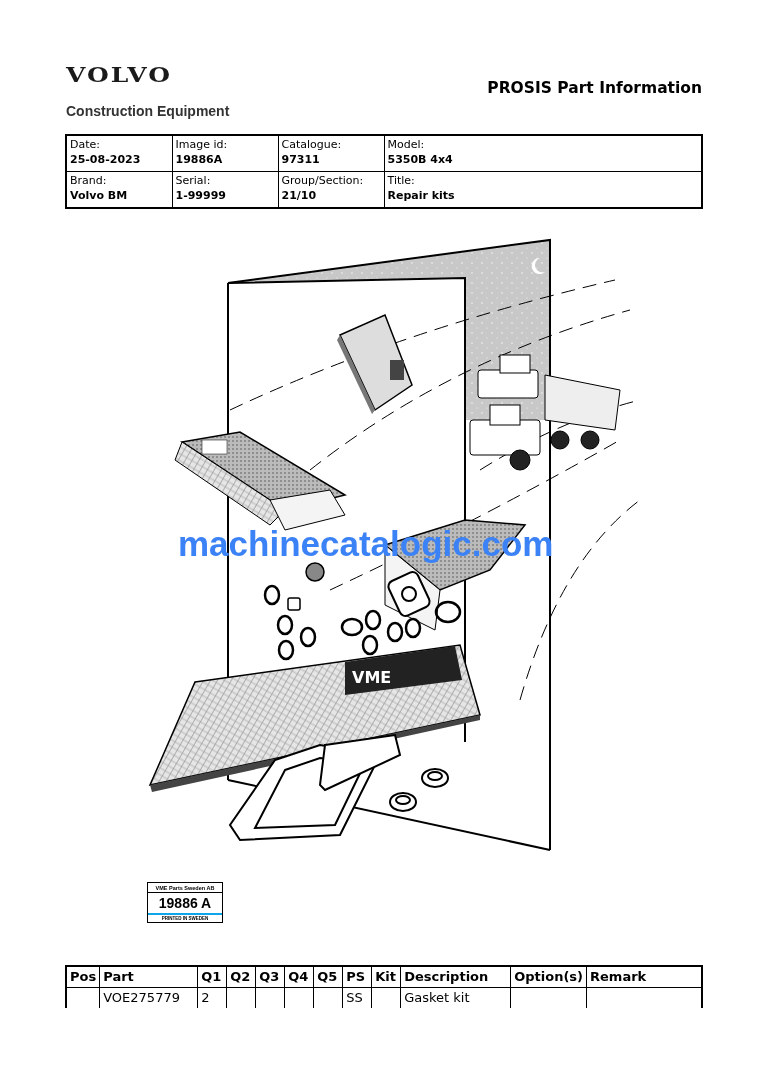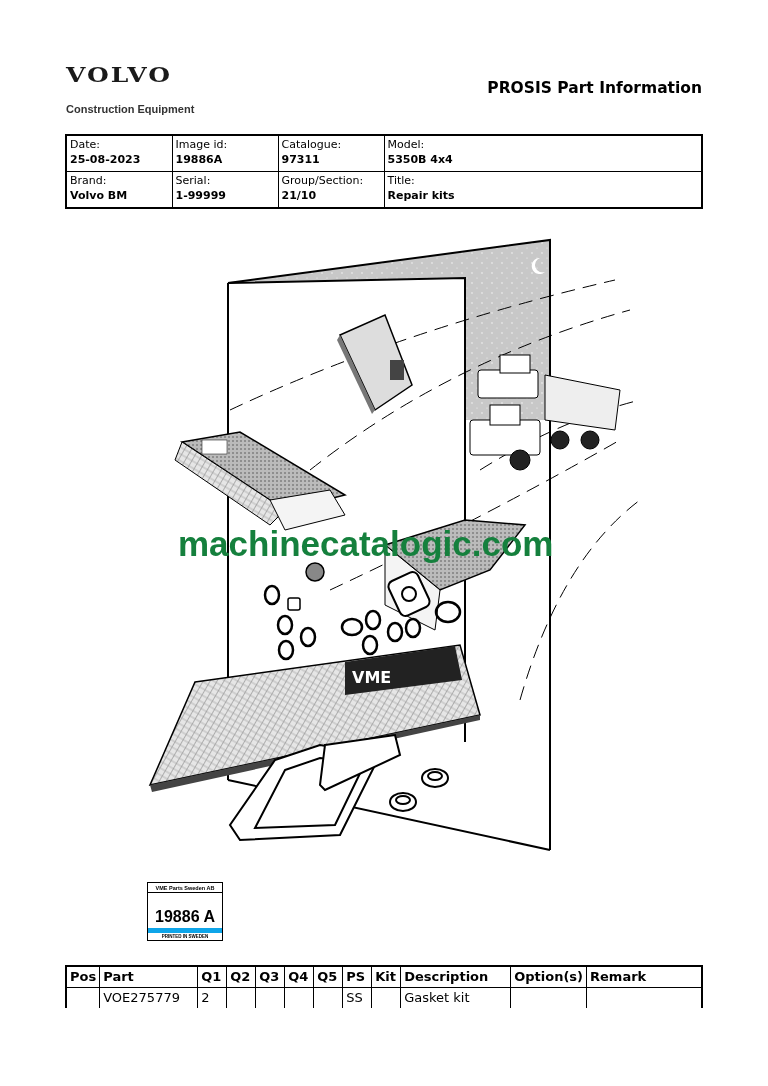--- a/index.html
+++ b/index.html
@@ -1,28 +1,28 @@
 <!DOCTYPE html>
 <html><head>
 <meta charset="utf-8">
 <style>
   html, body { margin:0; padding:0; background:#ffffff; }
   body { width:768px; height:1086px; position:relative; overflow:hidden; font-family:"DejaVu Sans", sans-serif; color:#000; }
   .logo { position:absolute; left:66px; top:64px; font-family:"DejaVu Serif", serif; font-weight:bold; font-size:25px; letter-spacing:2px; color:#1a1a1a; transform:scaleY(0.78); transform-origin:left top; }
-  .subbrand { position:absolute; left:66px; top:103px; font-family:"Liberation Sans", sans-serif; font-weight:bold; font-size:11px; color:#333; }
+  .subbrand { position:absolute; left:66px; top:103px; font-family:"Liberation Sans", sans-serif; font-weight:bold; font-size:14px; color:#333; }
   .doc-title { position:absolute; right:66px; top:69px; font-family:"DejaVu Sans", sans-serif; font-weight:bold; font-size:15.5px; color:#000;margin-top:10px; }
   table.meta { position:absolute; left:65px; top:134px; width:638px; border-collapse:collapse; border:2px solid #000; }
   table.meta td { border:1px solid #000; padding:1px 3px 2px 3px; vertical-align:top; height:32px; font-size:11px; line-height:15px; }
   table.meta td .lbl { display:block; font-weight:normal; }
   table.meta td .val { display:block; font-weight:bold; }
   .illustration { position:absolute; left:140px; top:235px; width:520px; height:640px; }
-  .watermark { position:absolute; left:178px; top:524px; font-family:"Liberation Sans", sans-serif; font-weight:bold; font-size:35px; color:#15803d; letter-spacing:0px; white-space:nowrap; }
+  .watermark { position:absolute; left:178px; top:524px; font-family:"Liberation Sans", sans-serif; font-weight:bold; font-size:35px; color:#3b82f6; letter-spacing:0px; white-space:nowrap; }
   .stamp { position:absolute; left:147px; top:882px; width:74px; border:1.5px solid #000; text-align:center; font-family:"Liberation Sans", sans-serif; }
   .stamp .top { font-size:5.5px; font-weight:bold; border-bottom:1px solid #000; padding:2px 0 1px 0; }
-  .stamp .mid { font-size:16px; font-weight:bold; padding:2px 0; border-bottom:5px solid #0ea5e9;margin-top:13px; }
+  .stamp .mid { font-size:14px; font-weight:bold; padding:2px 0; border-bottom:2px solid #0ea5e9; }
   .stamp .bot { font-size:4.5px; font-weight:bold; padding:1px 0; }
   table.parts { position:absolute; left:65px; top:965px; width:638px; border-collapse:collapse; border-top:2px solid #000; border-left:2px solid #000; border-right:2px solid #000; }
   table.parts th, table.parts td { border-left:1px solid #000; border-right:1px solid #000; font-size:13px; line-height:14px; text-align:left; padding:2px 3px; }
   table.parts th { font-weight:bold; border-bottom:1px solid #000; height:16px; }
   table.parts td { height:16px; font-weight:normal; }
 </style>
 </head>
 <body>
 
 <div class="logo">VOLVO</div>

